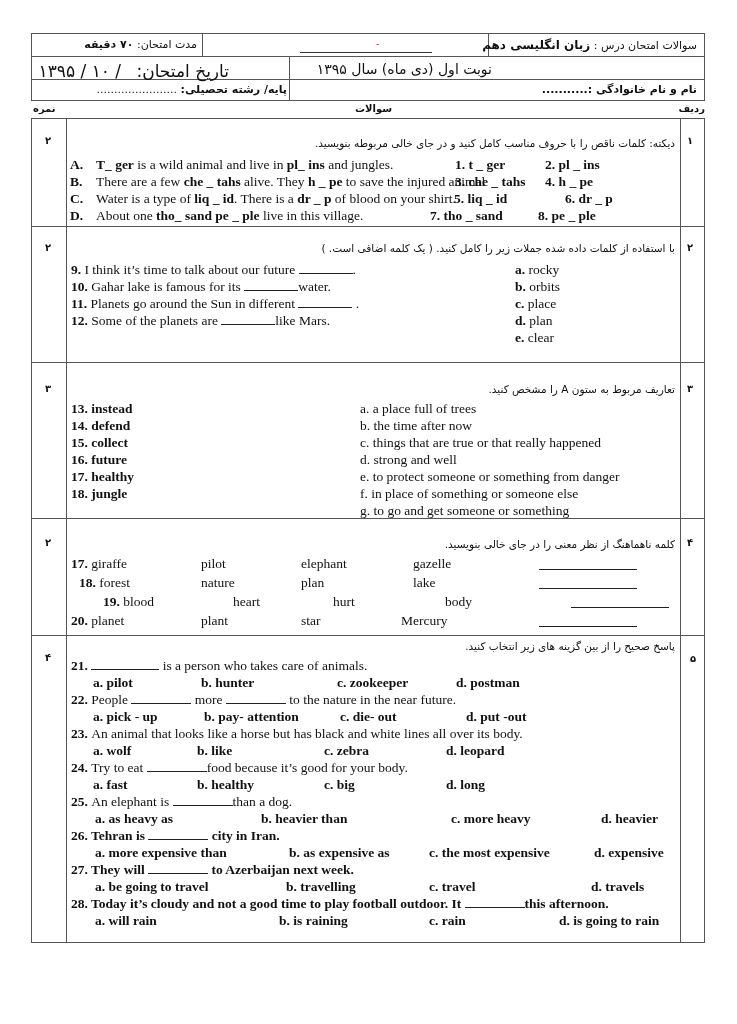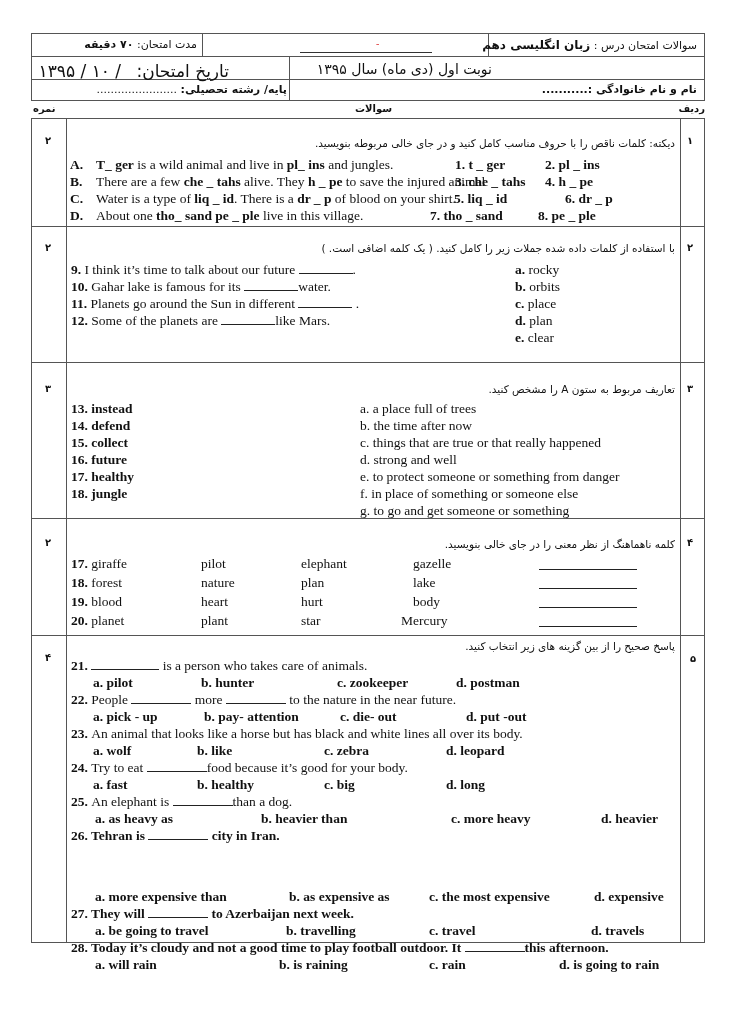--- a/index.html
+++ b/index.html
@@ -121,27 +121,27 @@
   <div class="ab fa" style="right:62px;top:538px;font-size:10.5px;">کلمه ناهماهنگ از نظر معنی را در جای خالی بنویسید.</div>
   <div id="s4-rows" class="ab" style="left:71px;top:555px;width:600px;">
       <div class="en" style="position: relative; height: 19px;">
         <span style="position: absolute; left: 0px;"><span class="b">17. </span><span>giraffe</span></span>
         <span style="position: absolute; left: 130px;"><span>pilot</span></span>
         <span style="position: absolute; left: 230px;"><span>elephant</span></span>
         <span style="position: absolute; left: 342px;"><span>gazelle</span></span>
         <span class="blank" style="width: 98px; position: absolute; left: 468px; top: 3px;"></span>
       </div>
       <div class="en" style="position: relative; height: 19px;">
-        <span style="position: absolute; left: 0px; text-align: right;"><span class="b">18. </span><span>forest</span></span>
+        <span style="position: absolute; left: 8px; text-align: right;"><span class="b">18. </span><span>forest</span></span>
         <span style="position: absolute; left: 130px;"><span>nature</span></span>
         <span style="position: absolute; left: 230px;"><span>plan</span></span>
         <span style="position: absolute; left: 342px;"><span>lake</span></span>
         <span class="blank" style="width: 98px; position: absolute; left: 468px; top: 3px;"></span>
       </div>
-      <div class="en" style="position: relative; height: 19px;">
+      <div class="en" style="position: relative; height: 19px; margin-left: 32px;">
         <span style="position: absolute; left: 0px;"><span class="b">19. </span><span>blood</span></span>
         <span style="position: absolute; left: 130px;"><span>heart</span></span>
         <span style="position: absolute; left: 230px;"><span>hurt</span></span>
         <span style="position: absolute; left: 342px;"><span>body</span></span>
         <span class="blank" style="width: 98px; position: absolute; left: 468px; top: 3px;"></span>
       </div>
       <div class="en" style="position: relative; height: 19px;">
         <span style="position: absolute; left: 0px;"><span class="b">20. </span><span>planet</span></span>
         <span style="position: absolute; left: 130px;"><span>plant</span></span>
         <span style="position: absolute; left: 230px;"><span>star</span></span>
@@ -185,21 +185,21 @@
         <span style="position: absolute; left: 375px;">d. long</span>
       </div>
       <div class="en"><span class="b">25. </span><span>An elephant is </span><span class="blank" style="width: 60px;"></span><span>than a dog.</span></div>
       <div class="en b" style="position: relative; height: 17px;">
         <span style="position: absolute; left: 24px;">a. as heavy as</span>
         <span style="position: absolute; left: 190px;">b. heavier than</span>
         <span style="position: absolute; left: 380px;">c. more heavy</span>
         <span style="position: absolute; left: 530px;">d. heavier</span>
       </div>
       <div class="en b"><span class="b">26. </span><span>Tehran is </span><span class="blank" style="width: 60px;"></span><span> city in Iran.</span></div>
-      <div class="en b" style="position: relative; height: 17px; margin-top: 44px;">
+      <div class="en b" style="position: relative; height: 17px;">
         <span style="position: absolute; left: 24px;">a. more expensive than</span>
         <span style="position: absolute; left: 218px;">b. as expensive as</span>
         <span style="position: absolute; left: 358px;">c. the most expensive</span>
         <span style="position: absolute; left: 523px;">d. expensive</span>
       </div>
       <div class="en b"><span class="b">27. </span><span>They will </span><span class="blank" style="width: 60px;"></span><span> to Azerbaijan next week.</span></div>
       <div class="en b" style="position: relative; height: 17px;">
         <span style="position: absolute; left: 24px;">a. be going to travel</span>
         <span style="position: absolute; left: 215px;">b. travelling</span>
         <span style="position: absolute; left: 358px;">c. travel</span>

